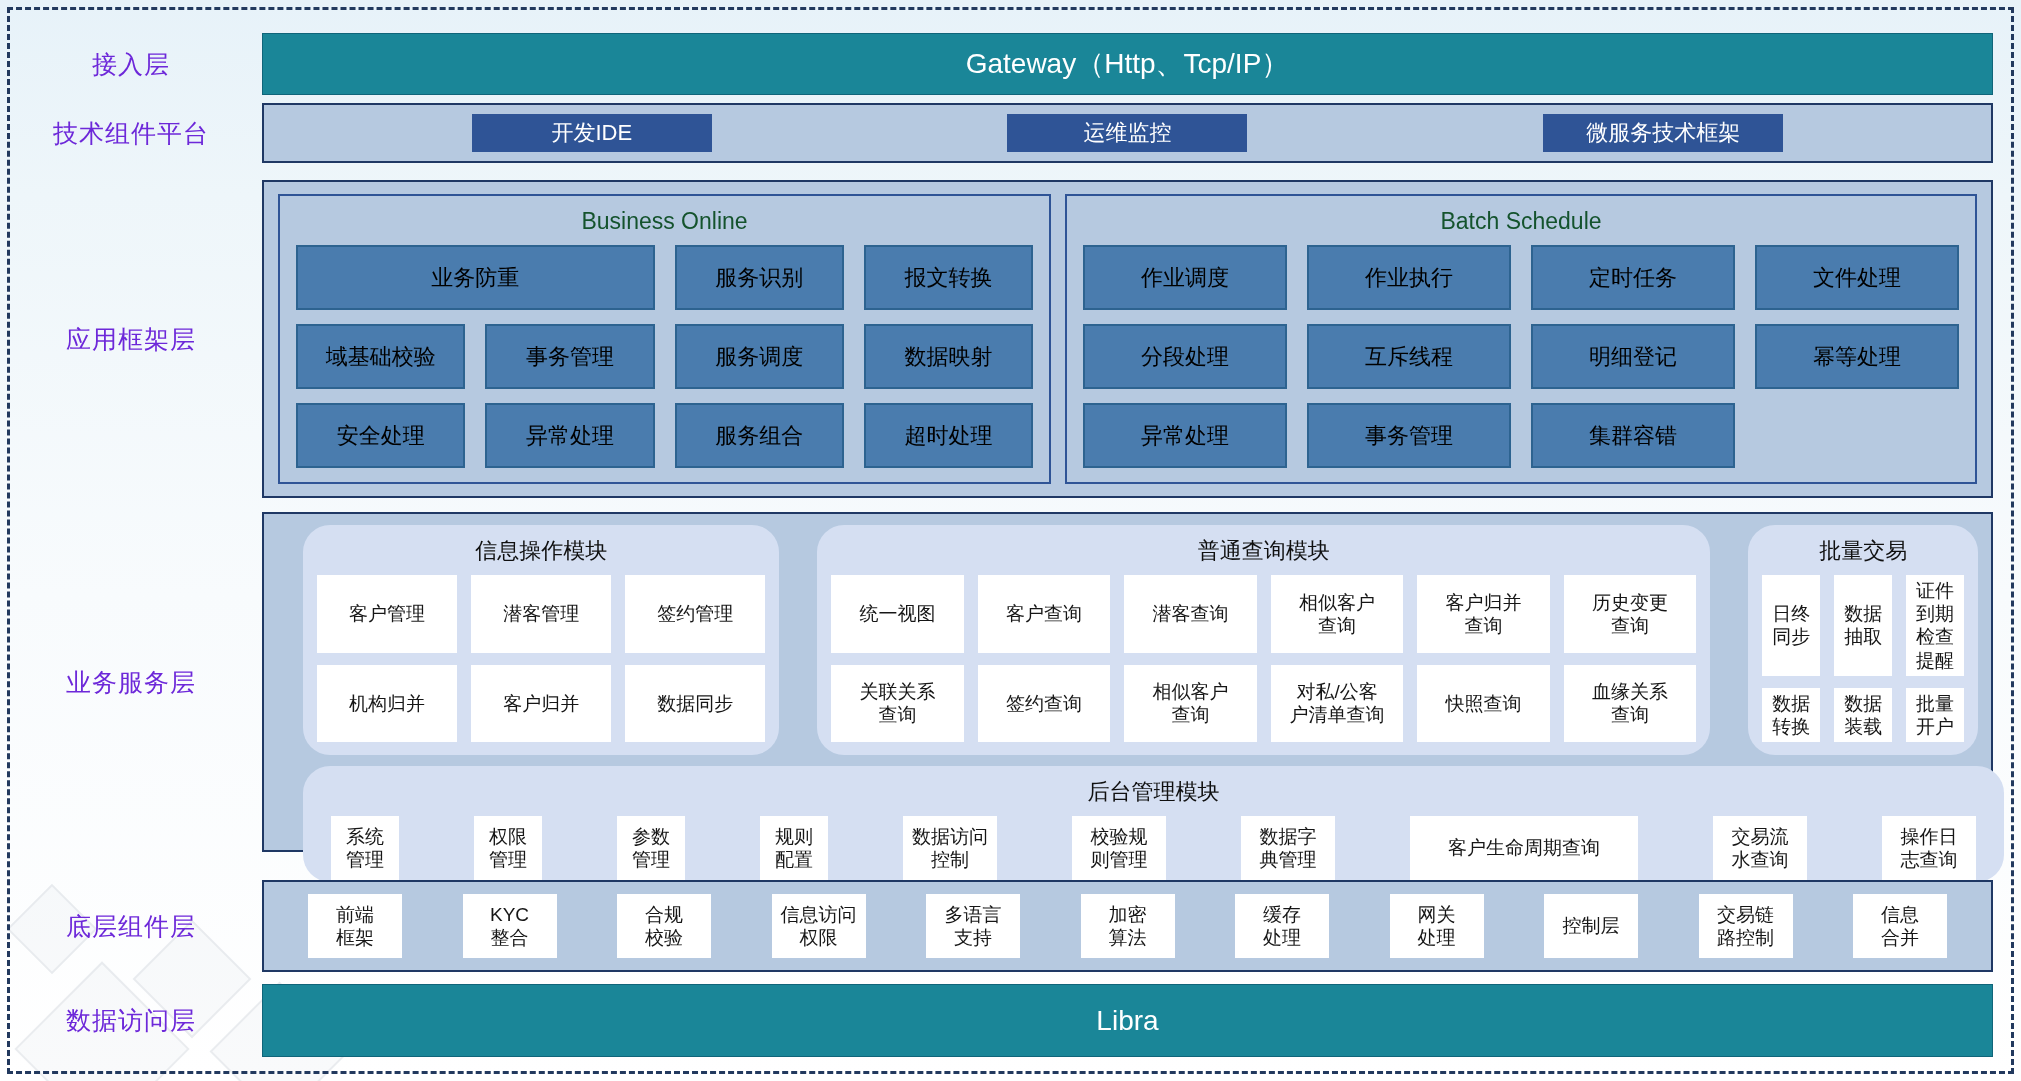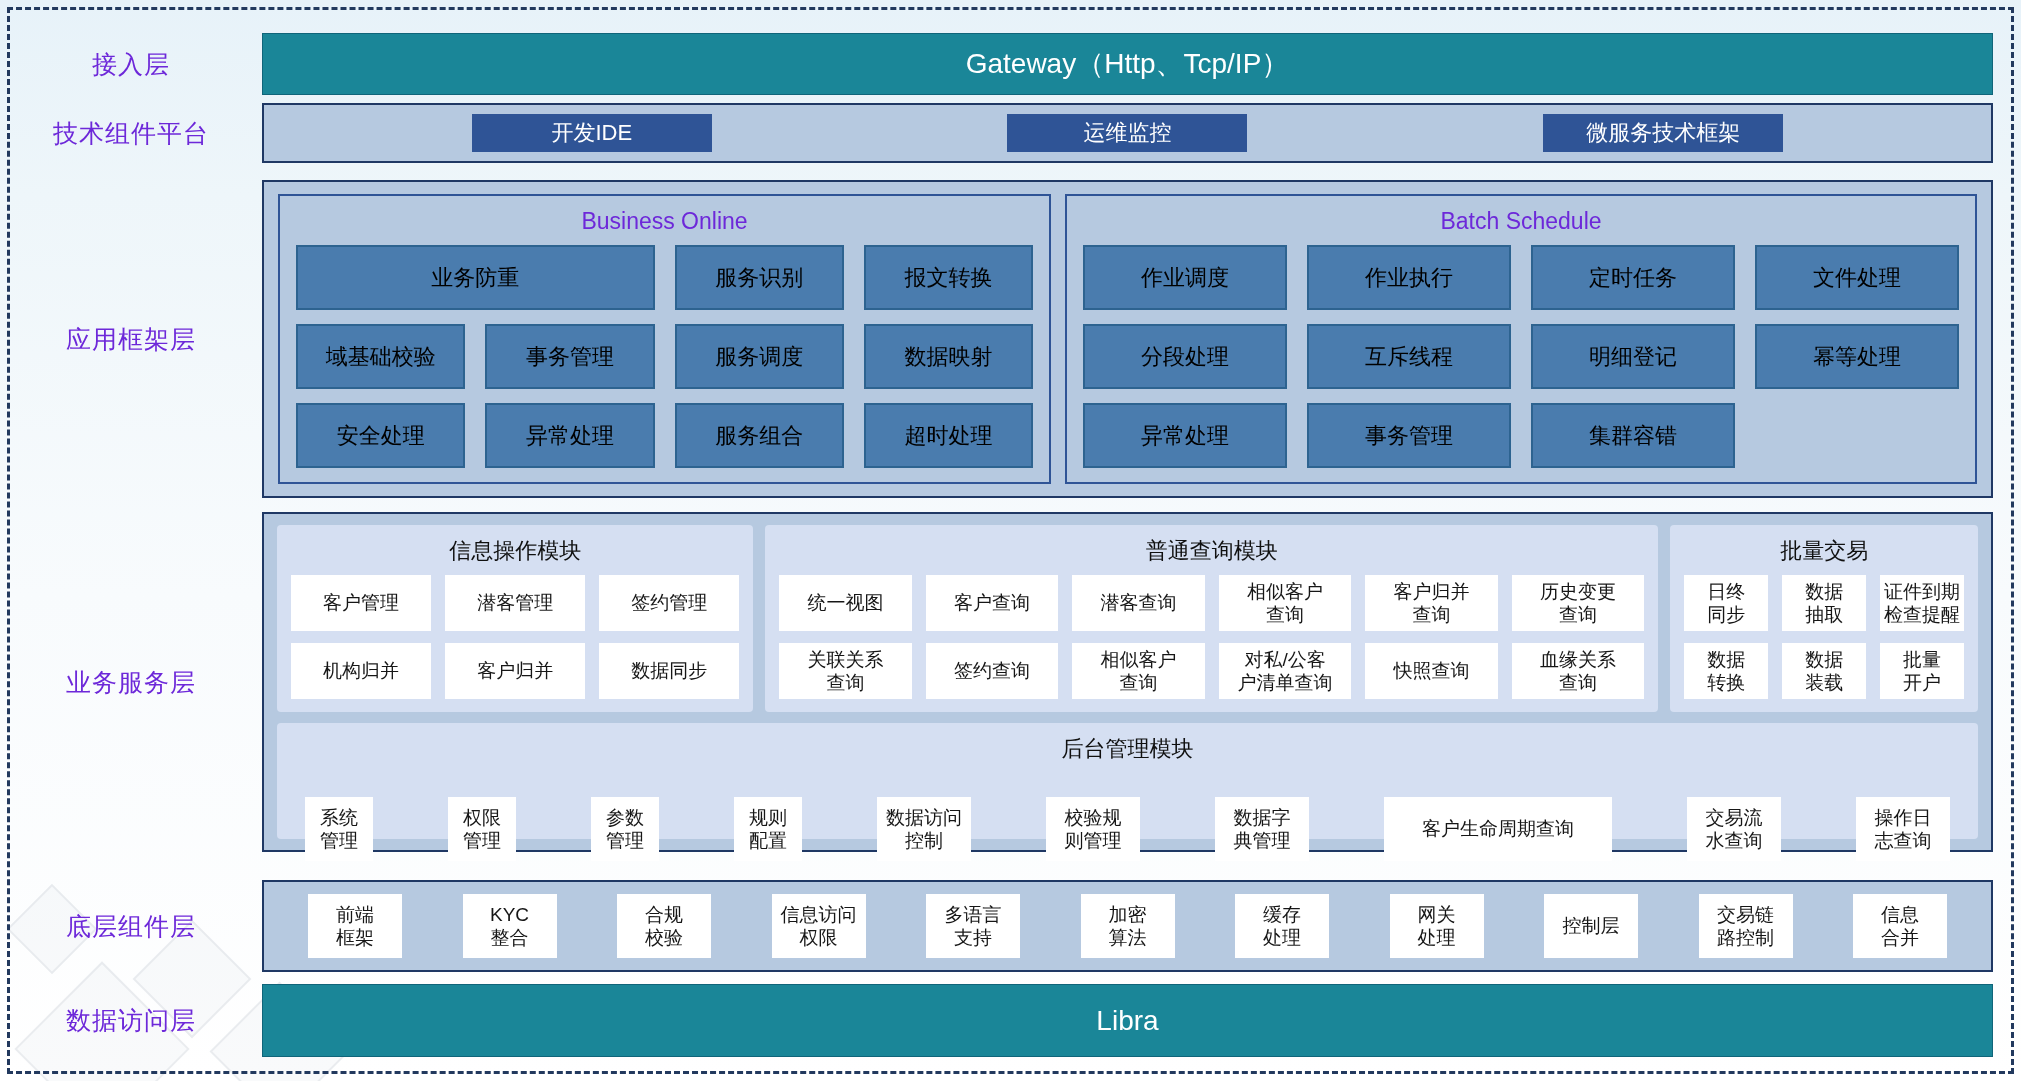--- a/index.html
+++ b/index.html
@@ -40,34 +40,34 @@
     display:flex;align-items:center;justify-content:center;font-size:22px;
   }
 
   .framework{
     background:#b6c9e0;border:2px solid #1f3864;height:100%;box-sizing:border-box;
     display:flex;gap:14px;padding:12px 14px;
   }
   .fw-panel{border:2px solid #2f5496;background:#b6c9e0;display:flex;flex-direction:column;padding:4px 16px 14px;box-sizing:border-box;}
   .fw-panel.online{width:45.5%;}
   .fw-panel.batch{flex:1;}
-  .fw-title{text-align:center;font-size:23px;color:#6d28d9;padding:8px 0 10px;}
+  .fw-title{text-align:center;font-size:23px;color:#14532d;padding:8px 0 10px;}
   .fw-grid{display:grid;grid-template-columns:repeat(4,1fr);gap:14px 20px;flex:1;}
   .fw-btn{
     background:#4a7cae;border:2px solid #2d6390;color:#000000;
     display:flex;align-items:center;justify-content:center;font-size:22px;min-height:40px;
   }
   .span2{grid-column:span 2;}
 
   .service{
     background:#b6c9e0;border:2px solid #1f3864;height:100%;box-sizing:border-box;
     display:flex;flex-direction:column;gap:11px;padding:11px 13px;
   }
   .service-top{display:flex;gap:12px;flex:1;}
-  .panel{background:#d5dff2;border-radius:4px;display:flex;flex-direction:column;padding:4px 14px 13px;box-sizing:border-box;}
+  .panel{background:#d5dff2;border-radius:27px;display:flex;flex-direction:column;padding:4px 14px 13px;box-sizing:border-box;margin-left:26px;}
   .panel.info{width:28%;}
   .panel.query{width:52.5%;}
   .panel.batchtx{flex:1;}
   .panel-title{text-align:center;font-size:22px;color:#101010;padding:7px 0 9px;}
   .panel-grid{display:grid;gap:12px 14px;flex:1;}
   .info-grid{grid-template-columns:repeat(3,1fr);}
   .query-grid{grid-template-columns:repeat(6,1fr);}
   .batch-grid{grid-template-columns:repeat(3,1fr);}
   .white-box{
     background:#ffffff;color:#161616;display:flex;align-items:center;justify-content:center;
@@ -225,21 +225,21 @@
 转换</div>
                 <div class="white-box">数据
 装载</div>
                 <div class="white-box">批量
 开户</div>
               </div>
             </div>
 
           </div>
 
-          <div class="panel admin" style="height:116px;gap:24px;">
+          <div class="panel admin" style="height:116px;">
             <div class="panel-title">后台管理模块</div>
             <div class="admin-row">
               <div class="white-box w-n">系统
 管理</div>
               <div class="white-box w-n">权限
 管理</div>
               <div class="white-box w-n">参数
 管理</div>
               <div class="white-box w-n">规则
 配置</div>

